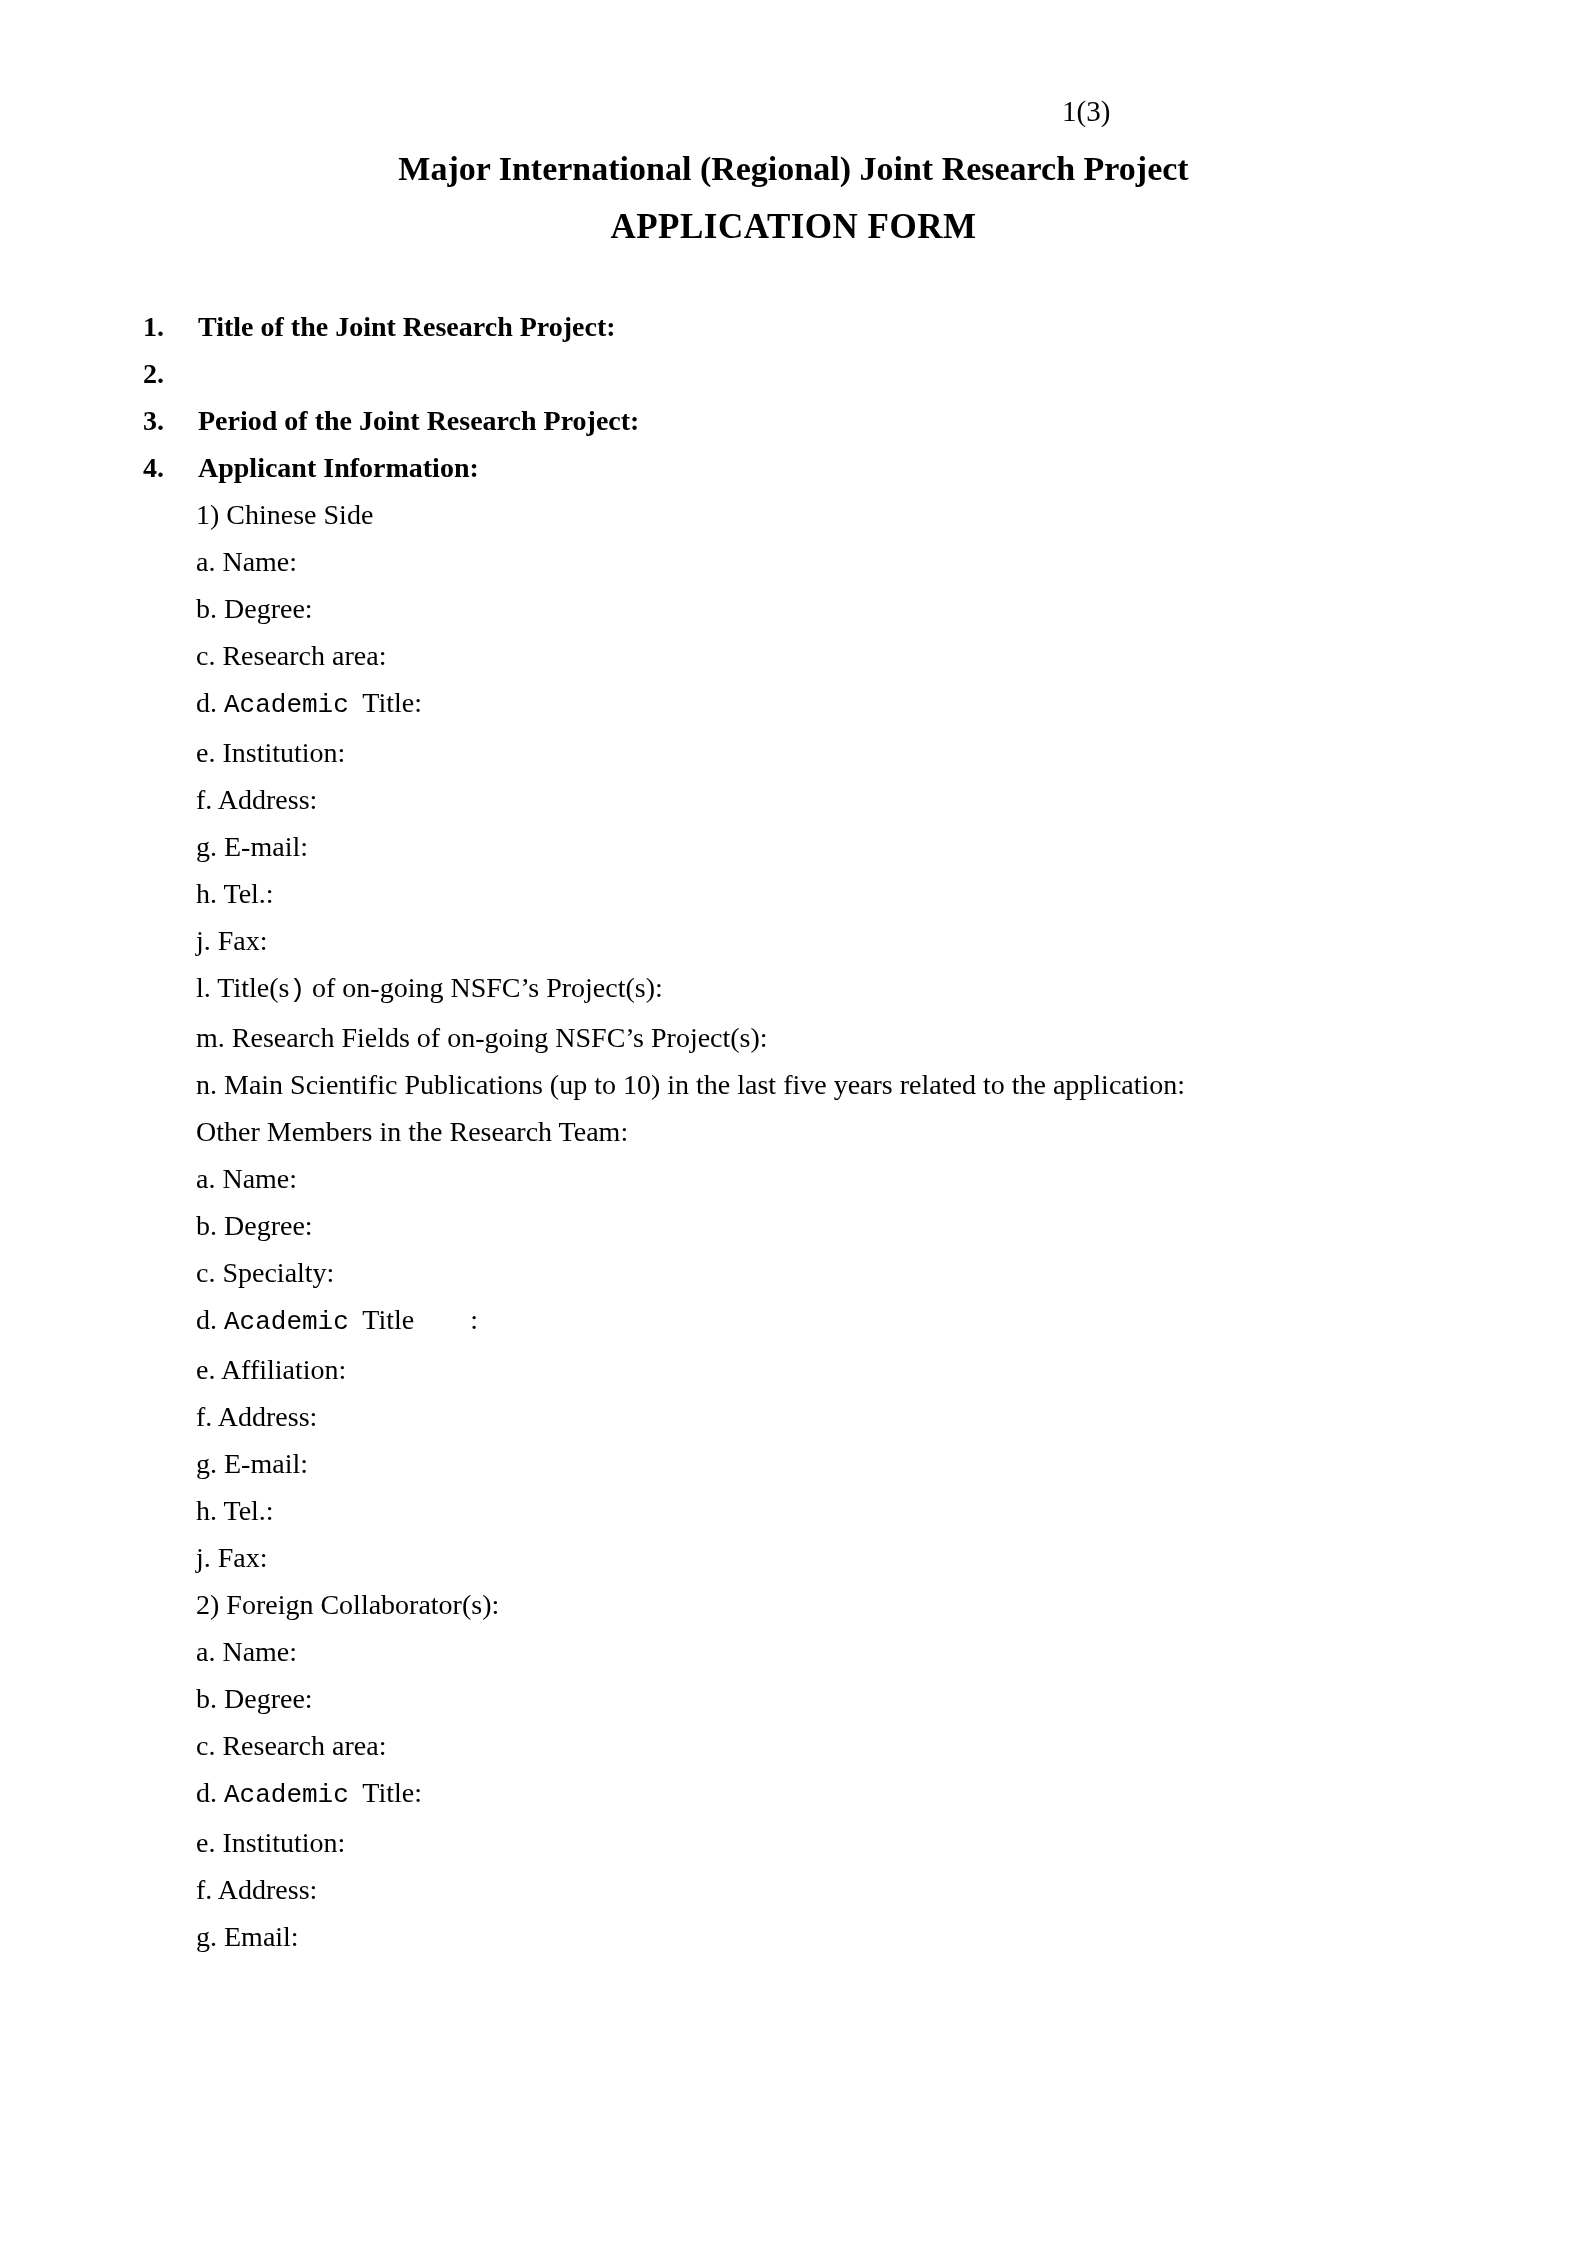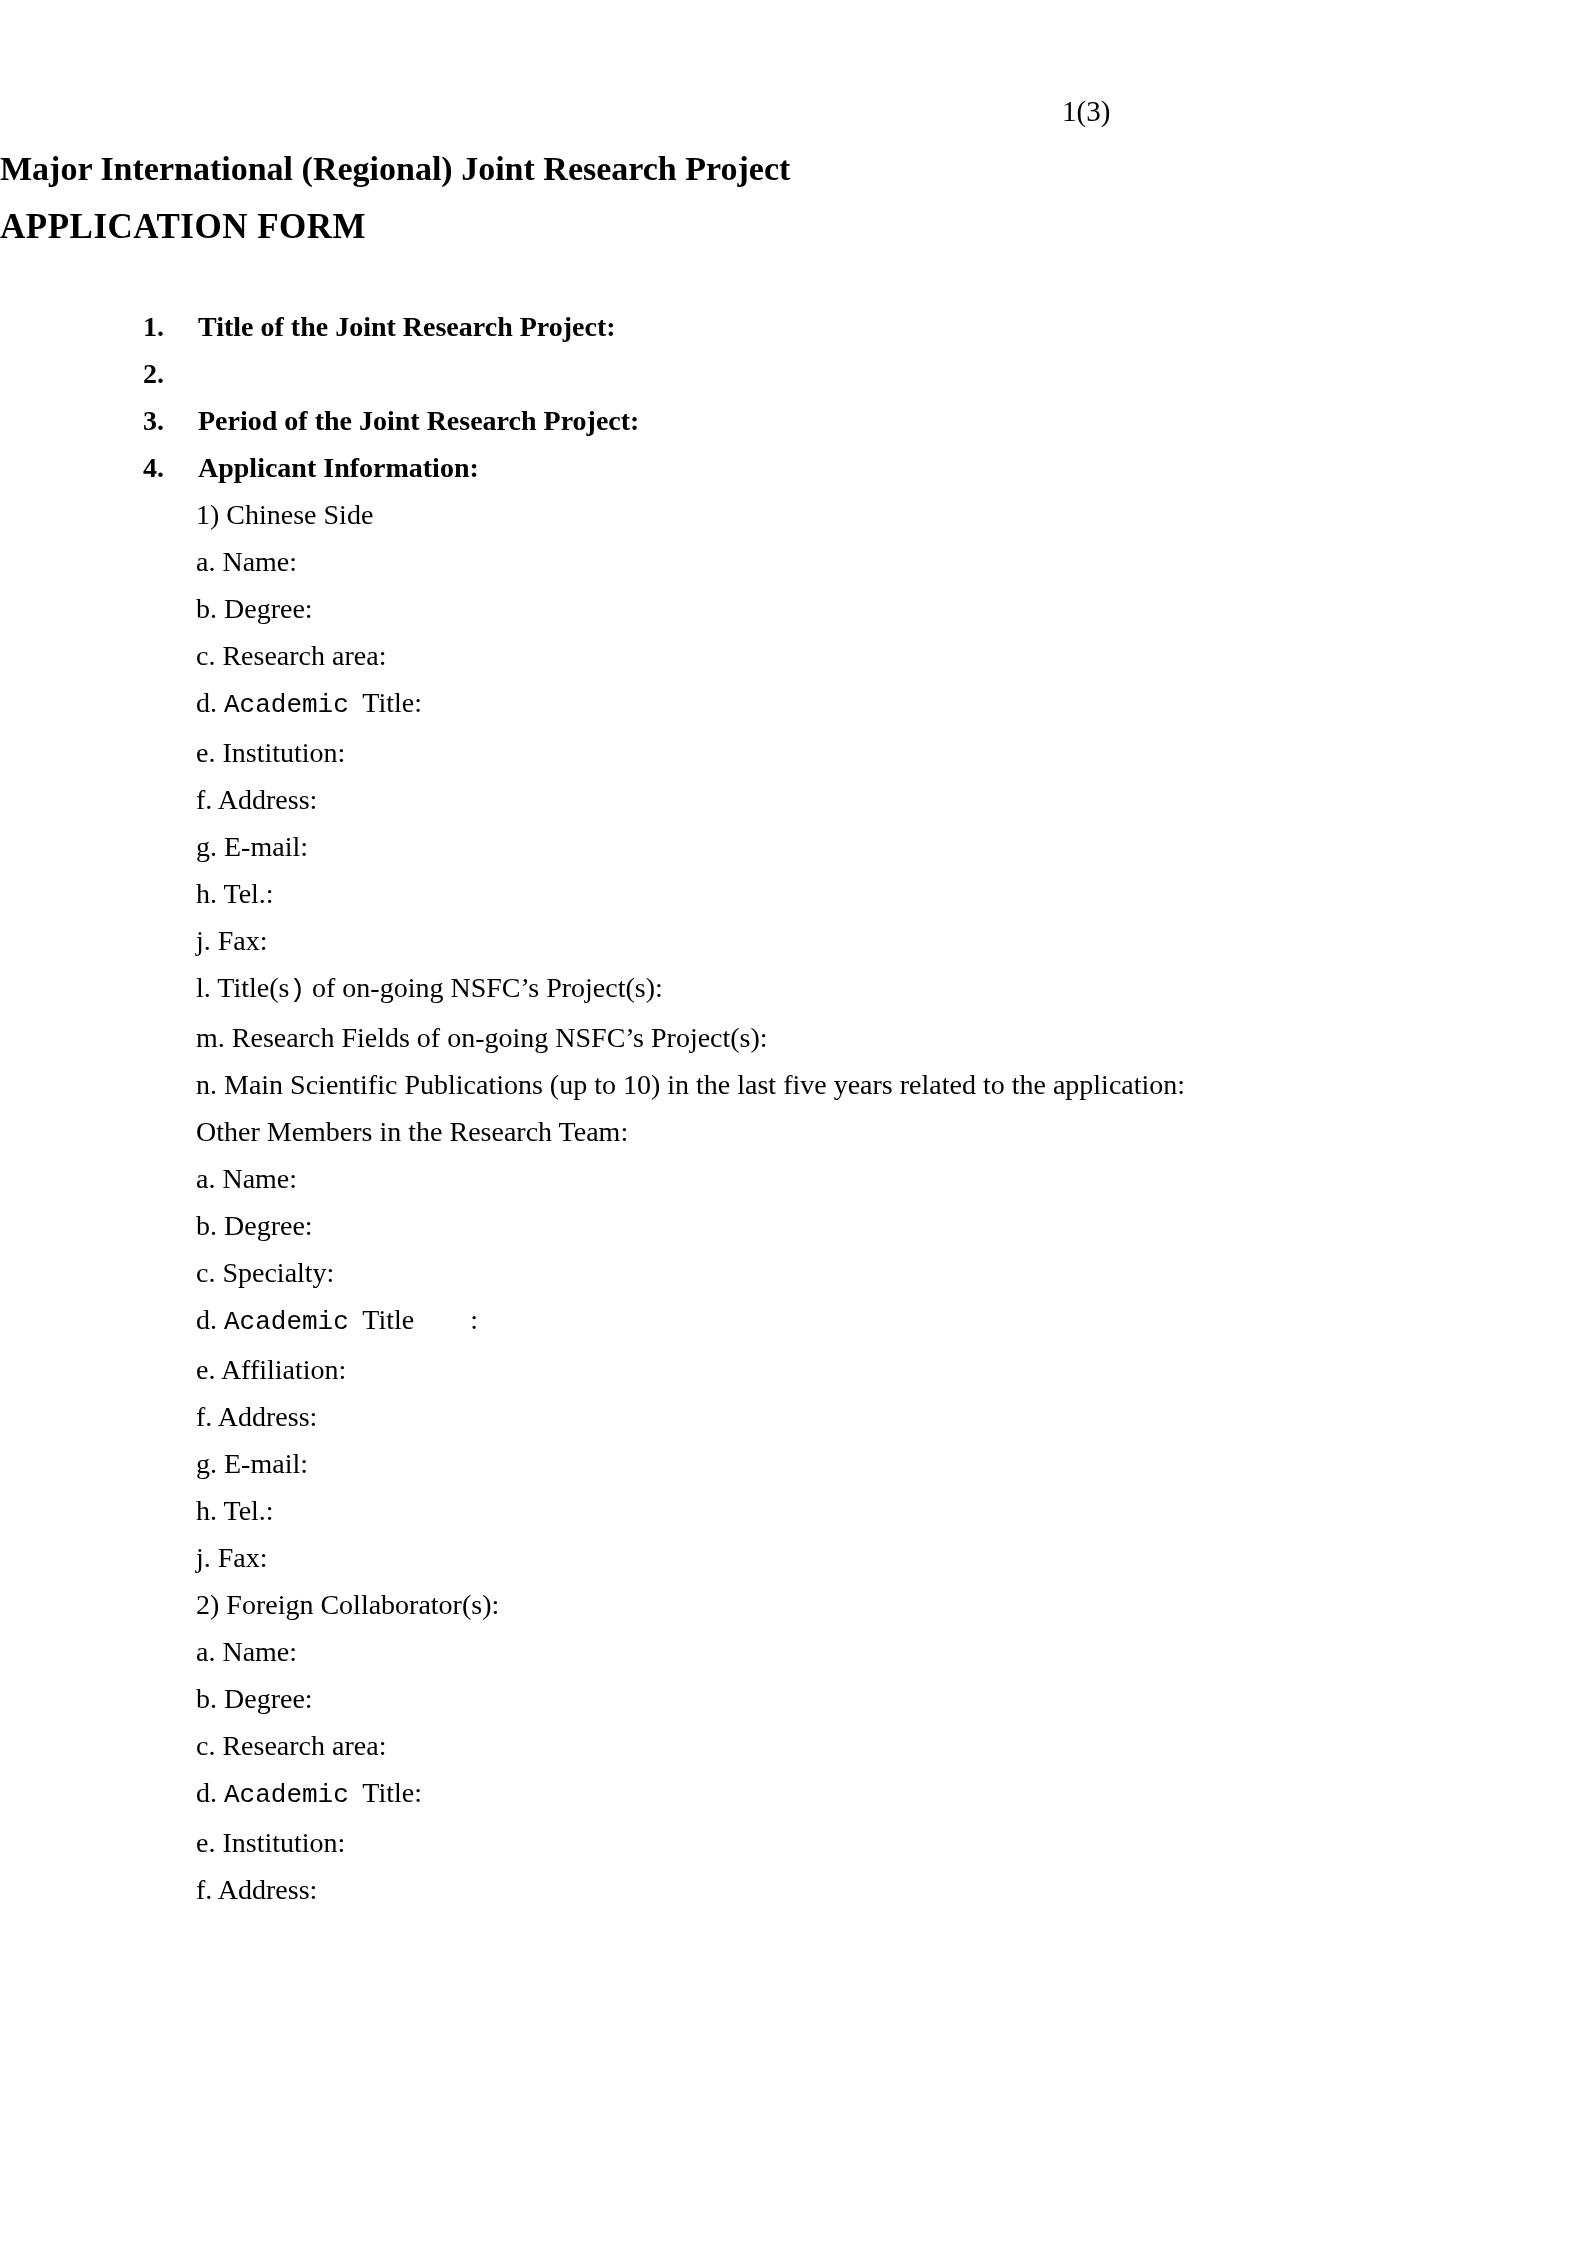--- a/index.html
+++ b/index.html
@@ -12,21 +12,21 @@
     position: relative;
     overflow: hidden;
   }
   .page-number {
     position: absolute;
     top: 94px;
     left: 1062px;
     font-size: 29px;
     line-height: 1.2;
   }
-  .doc-header { padding-top: 148px; }
+  .doc-header { text-align: center; padding-top: 148px; }
   .doc-title {
     font-size: 34px;
     font-weight: bold;
     line-height: 1.25;
     margin: 0;
   }
   .doc-subtitle {
     font-size: 35px;
     font-weight: bold;
     margin-top: 16px;
@@ -97,15 +97,16 @@
         <div class="field"><span>j. Fax:</span></div>
       </div>
       <div class="gap-before">
         <div class="section-header">2) Foreign Collaborator(s):</div>
         <div class="field"><span>a. Name:</span></div>
         <div class="field"><span>b. Degree:</span></div>
         <div class="field"><span>c. Research area:</span></div>
         <div class="field"><span>d. </span><span class="run-alt">Academic</span><span>  Title:</span></div>
         <div class="field"><span>e. Institution:</span></div>
         <div class="field"><span>f. Address:</span></div>
+        <div class="field"><span>g. Email:</span></div>
       </div>
     </div>
 </div>
 
 </body></html>

